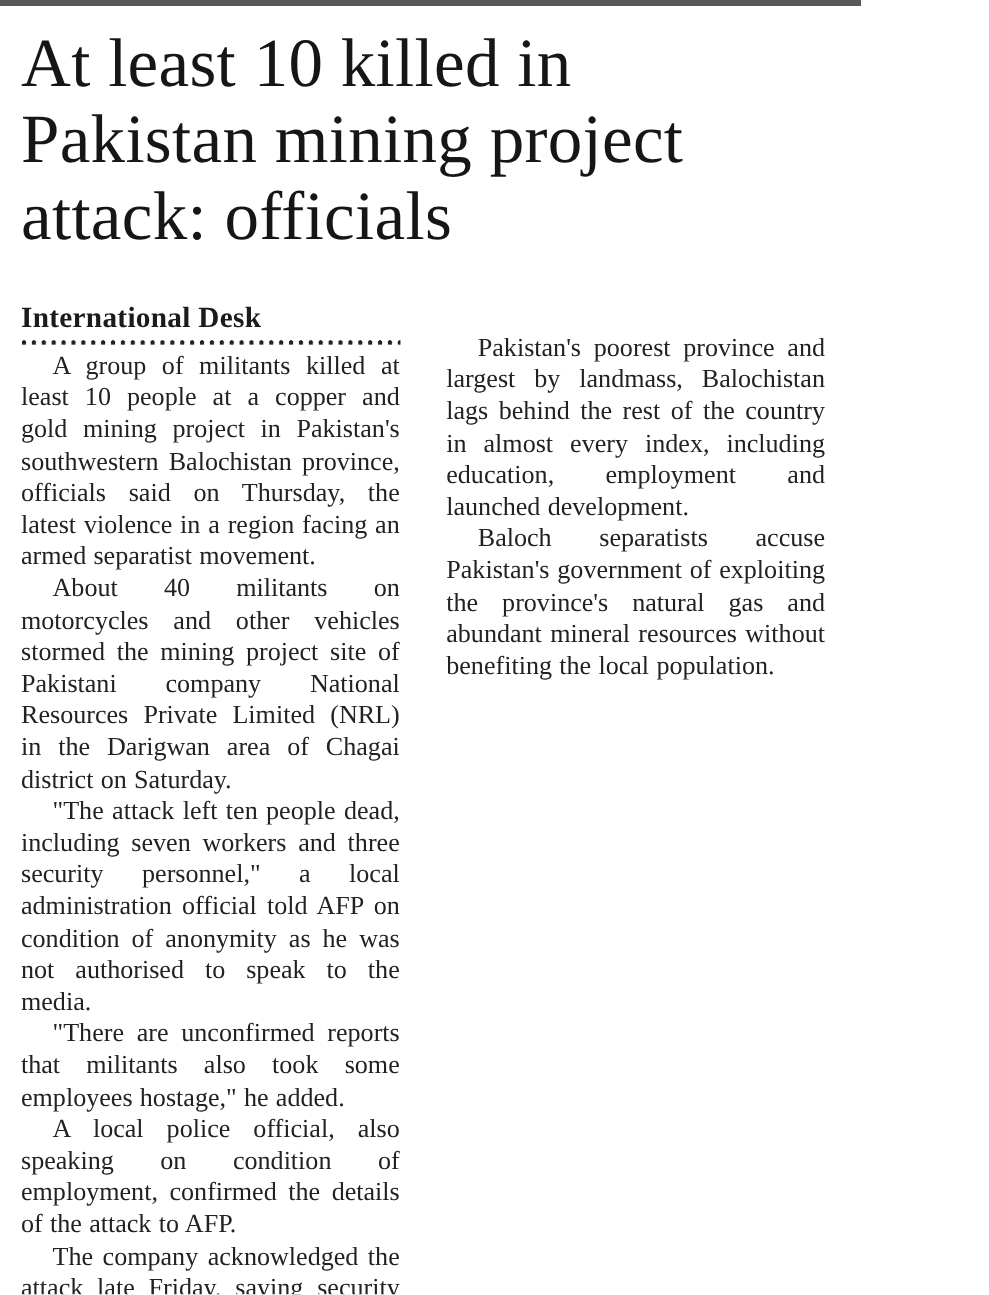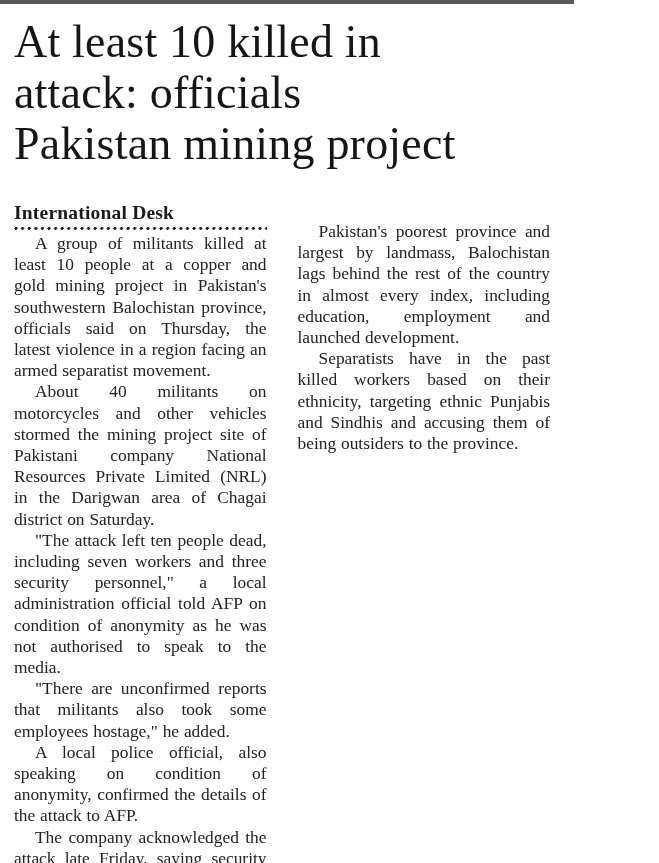--- a/index.html
+++ b/index.html
@@ -61,40 +61,40 @@
   .col-right { padding-top: 19px; }
 </style>
 </head>
 <body>
 
 <div class="page">
   <div class="top-rule"></div>
 
   <h1 class="headline">
     <div>At least 10 killed in</div>
+    <div>Pakistan mining project</div>
     <div>attack: officials</div>
-    <div>Pakistan mining project</div>
   </h1>
 
   <div class="body-cols">
 
     <div class="col col-left">
       <div class="byline">International Desk</div>
       <div class="dotted-rule"></div>
       <div class="paras">
         <p>A group of militants killed at least 10 people at a copper and gold mining project in Pakistan's southwestern Balochistan province, officials said on Thursday, the latest violence in a region facing an armed separatist movement.</p>
         <p>About 40 militants on motorcycles and other vehicles stormed the mining project site of Pakistani company National Resources Private Limited (NRL) in the Darigwan area of Chagai district on Saturday.</p>
         <p>"The attack left ten people dead, including seven workers and three security personnel," a local administration official told AFP on condition of anonymity as he was not authorised to speak to the media.</p>
         <p>"There are unconfirmed reports that militants also took some employees hostage," he added.</p>
-        <p>A local police official, also speaking on condition of anonymity, confirmed the details of the attack to AFP.</p>
+        <p>A local police official, also speaking on condition of employment, confirmed the details of the attack to AFP.</p>
         <p>The company acknowledged the attack late Friday, saying security forces responded "promptly and have secured the area".</p>
       </div>
     </div>
 
     <div class="col col-right">
       <div class="paras">
         <p>Pakistan's poorest province and largest by landmass, Balochistan lags behind the rest of the country in almost every index, including education, employment and launched development.</p>
-        <p>Separatists have in the past killed workers based on their ethnicity, targeting ethnic Punjabis and Sindhis and accusing them of being outsiders to the province.</p>
+        <p>Baloch separatists accuse Pakistan's government of exploiting the province's natural gas and abundant mineral resources without benefiting the local population.</p>
       </div>
     </div>
 
   </div>
 </div>
 
 </body></html>

